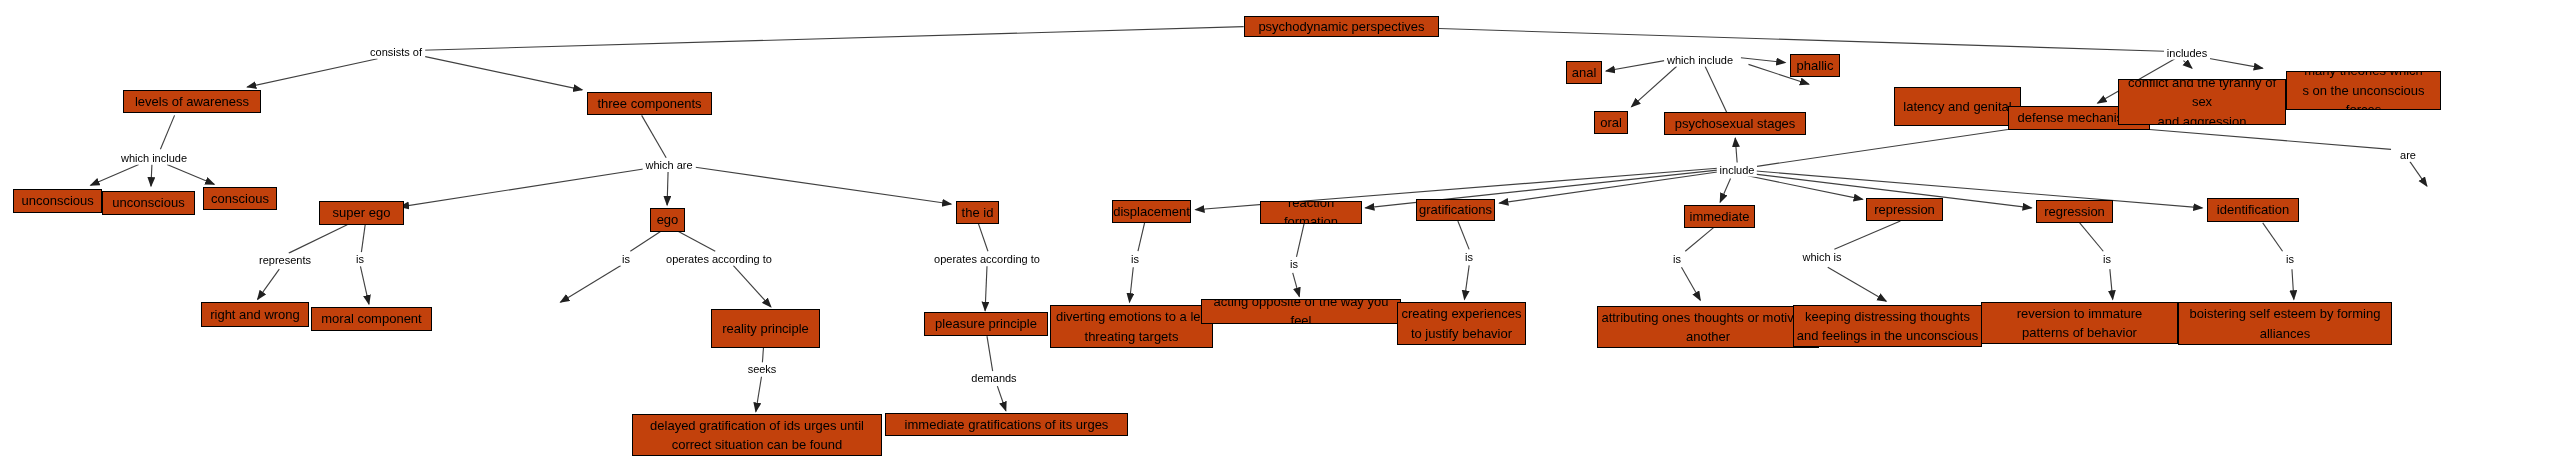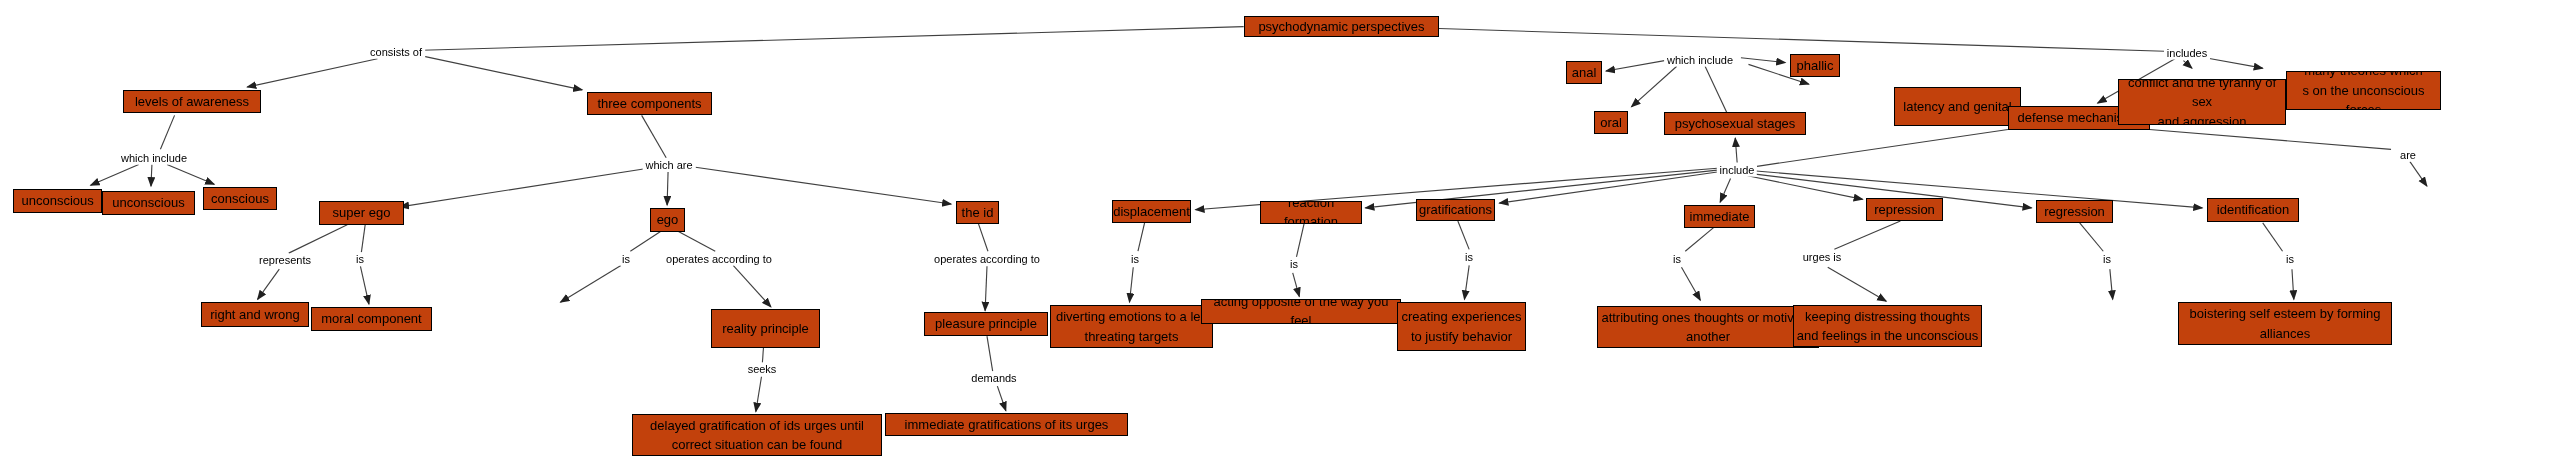--- a/index.html
+++ b/index.html
@@ -116,26 +116,28 @@
   <div class="node" style="left:1112px;top:200px;width:79px;height:22.6px">displacement</div>
   <div class="node" style="left:1260px;top:201px;width:102px;height:22.6px">reaction formation</div>
   <div class="node" style="left:1416px;top:199px;width:79px;height:22px">gratifications</div>
   <div class="node" style="left:1684px;top:205px;width:71px;height:22.6px">immediate</div>
   <div class="node" style="left:1866px;top:198px;width:77px;height:22.6px">repression</div>
   <div class="node" style="left:2036px;top:200px;width:77px;height:22.6px">regression</div>
   <div class="node" style="left:2207px;top:198px;width:92px;height:23.6px">identification</div>
   <div class="node" style="left:1050px;top:305px;width:163px;height:43px">diverting emotions to a les
 threating targets</div>
   <div class="node" style="left:1201px;top:299px;width:200px;height:24.5px">acting opposite of the way you feel</div>
-  <div class="node" style="left:1397px;top:302px;width:129px;height:49px">creating experiences
+  <div class="node" style="left:1397px;top:302px;width:129px;height:43px">creating experiences
 to justify behavior</div>
   <div class="node" style="left:1597px;top:306px;width:222px;height:42px">attributing ones thoughts or motives t
 another</div>
   <div class="node" style="left:1793px;top:305px;width:189px;height:42px">keeping distressing thoughts
 and feelings in the unconscious</div>
+  <div class="node" style="left:1981px;top:302px;width:197px;height:42px">reversion to immature
+patterns of behavior</div>
   <div class="node" style="left:2178px;top:302px;width:214px;height:43px">boistering self esteem by forming
 alliances</div>
 
   <div class="elabel" style="left:396px;top:52px">consists of</div>
   <div class="elabel" style="left:154px;top:158px">which include</div>
   <div class="elabel" style="left:669px;top:165px">which are</div>
   <div class="elabel" style="left:285px;top:260px">represents</div>
   <div class="elabel" style="left:360px;top:259px">is</div>
   <div class="elabel" style="left:626px;top:259px">is</div>
   <div class="elabel" style="left:719px;top:259px">operates according to</div>
@@ -143,18 +145,18 @@
   <div class="elabel" style="left:987px;top:259px">operates according to</div>
   <div class="elabel" style="left:994px;top:378px">demands</div>
   <div class="elabel" style="left:1700px;top:60px">which include</div>
   <div class="elabel" style="left:2187px;top:53px">includes</div>
   <div class="elabel" style="left:1737px;top:170px">include</div>
   <div class="elabel" style="left:2408px;top:155px">are</div>
   <div class="elabel" style="left:1135px;top:259px">is</div>
   <div class="elabel" style="left:1294px;top:264px">is</div>
   <div class="elabel" style="left:1469px;top:257px">is</div>
   <div class="elabel" style="left:1677px;top:259px">is</div>
-  <div class="elabel" style="left:1822px;top:257px">urges is</div>
+  <div class="elabel" style="left:1822px;top:257px">which is</div>
   <div class="elabel" style="left:2107px;top:259px">is</div>
   <div class="elabel" style="left:2290px;top:259px">is</div>
 
 </div>
 
 
 </body></html>

